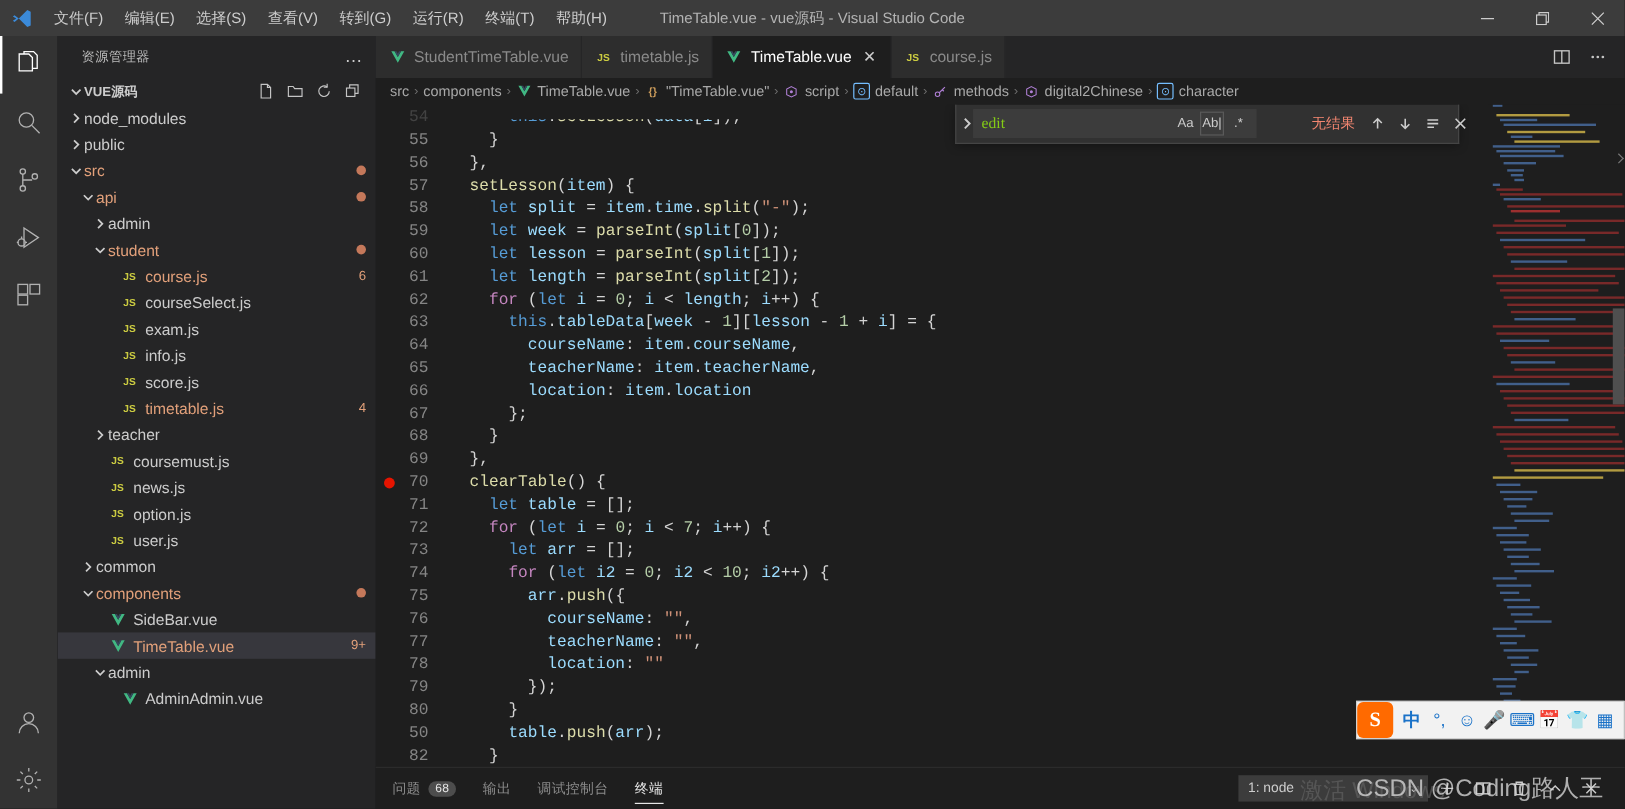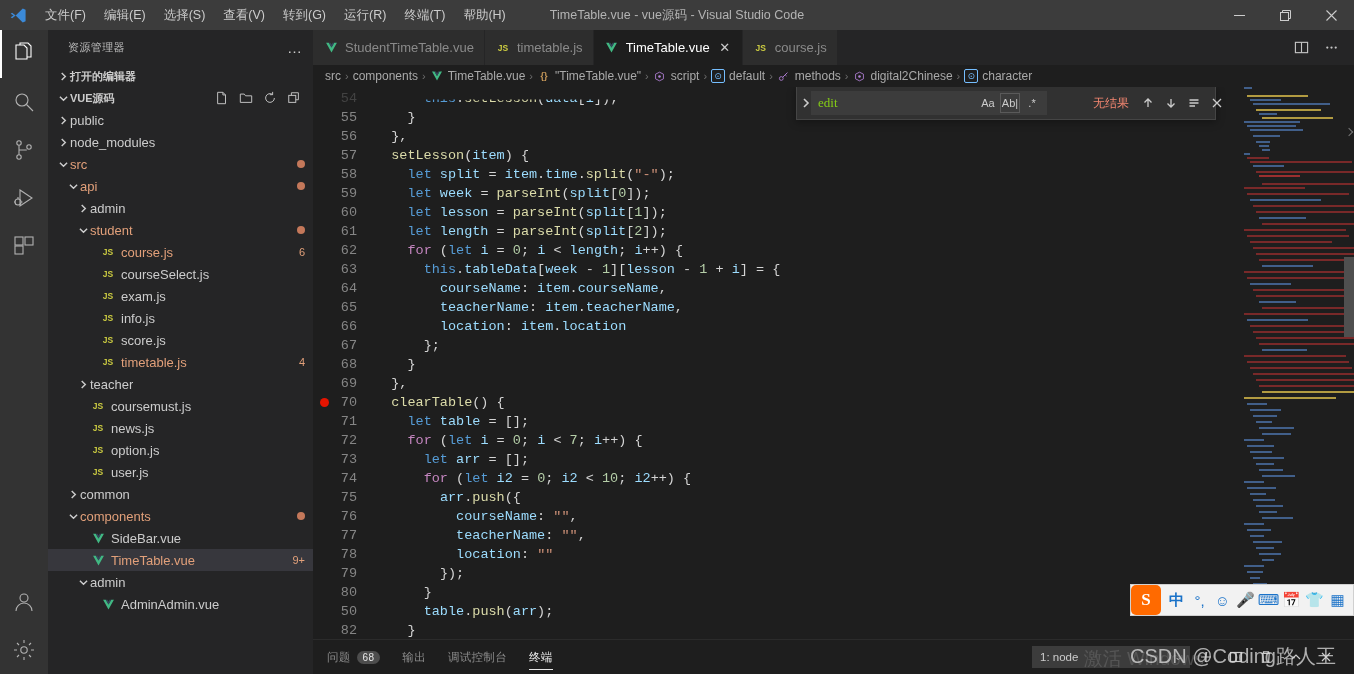--- a/index.html
+++ b/index.html
@@ -253,28 +253,20 @@
           </svg>
       </div>
     </div>
 
     <div class="sidebar">
       <div class="sb-title">
         <span>资源管理器</span>
         <span class="more">…</span>
       </div>
       <div class="sec-head">
-        <span class="chev">
-          <svg viewBox="0 0 10 10">
-              <path d="M3 1 L7 5 L3 9"></path>
-            </svg>
-        </span>
-        <span>打开的编辑器</span>
-      </div>
-      <div class="sec-head">
         <span class="chev open">
           <svg viewBox="0 0 10 10">
               <path d="M3 1 L7 5 L3 9"></path>
             </svg>
         </span>
         <span>VUE源码</span>
         <span class="acts">
           <span>
               <svg viewBox="0 0 16 16">
                 <path d="M3 1.5 H9 L12 4.5 V14.5 H3 Z"></path>
@@ -301,30 +293,30 @@
         </span>
       </div>
       <div class="tree" id="file-tree">
           <div class="row">
             <span style="display:inline-block;width:8px;flex:0 0 8px"></span>
             <span class="chev ">
               <svg viewBox="0 0 10 10">
                 <path d="M3 1 L7 5 L3 9"></path>
               </svg>
             </span>
-            <span class="lbl">public</span>
+            <span class="lbl">node_modules</span>
           </div>
           <div class="row">
             <span style="display:inline-block;width:8px;flex:0 0 8px"></span>
             <span class="chev ">
               <svg viewBox="0 0 10 10">
                 <path d="M3 1 L7 5 L3 9"></path>
               </svg>
             </span>
-            <span class="lbl">node_modules</span>
+            <span class="lbl">public</span>
           </div>
           <div class="row">
             <span style="display:inline-block;width:8px;flex:0 0 8px"></span>
             <span class="chev open">
               <svg viewBox="0 0 10 10">
                 <path d="M3 1 L7 5 L3 9"></path>
               </svg>
             </span>
             <span class="lbl mod">src</span>
             <span class="dot"></span>

